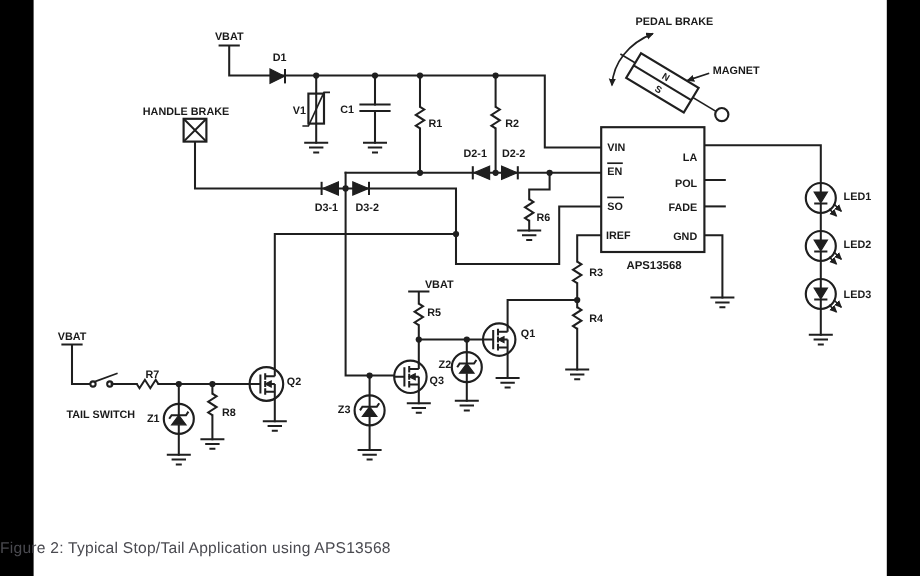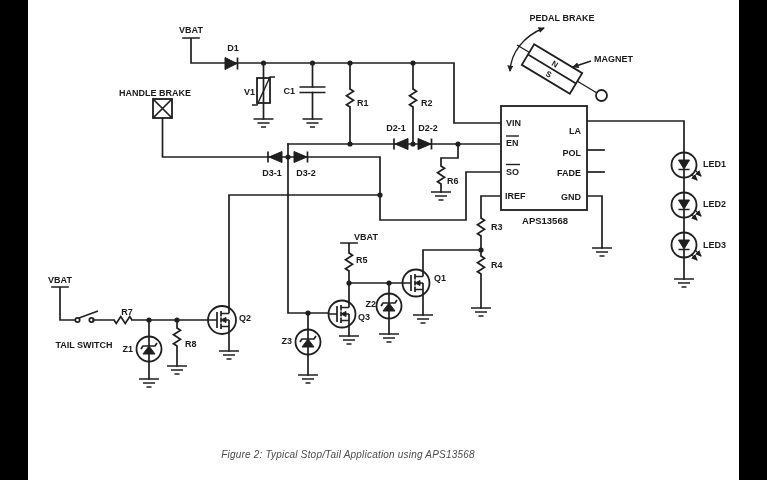--- a/index.html
+++ b/index.html
@@ -11,22 +11,22 @@
   svg{position:absolute;left:0;top:0;}
   svg text{font-family:"Liberation Sans",sans-serif;font-weight:bold;font-size:9px;fill:#1a1a1a;}
   svg text.small{font-size:8px;}
   svg text.part{font-size:9.5px;}
   .wire{stroke:#1f1f1f;stroke-width:1.7;fill:none;stroke-linecap:square;}
   .thin{stroke:#1f1f1f;stroke-width:1.4;fill:none;}
   .sym{stroke:#1f1f1f;stroke-width:1.7;fill:none;}
   .symf{stroke:#1f1f1f;stroke-width:1;fill:#1f1f1f;}
   .box{stroke:#1f1f1f;stroke-width:1.8;fill:#ffffff;}
   .dot{fill:#1f1f1f;stroke:none;}
-  #caption{position:absolute;left:0;top:449px;width:696px;text-align:center;
-           font-style:italic;font-size:10px;color:#4a4a50;letter-spacing:0.2px;}
+  #caption{position:absolute;left:0;top:449px;width:696px;text-align:left;
+           font-size:13px;color:#4a4a50;letter-spacing:0.2px;}
 </style>
 </head>
 <body>
 
 <div id="stage">
   <div id="bar-left" class="letterbox"></div>
   <div id="bar-right" class="letterbox"></div>
 
   <svg width="767" height="480" viewBox="0 0 767 480">
     <defs>

